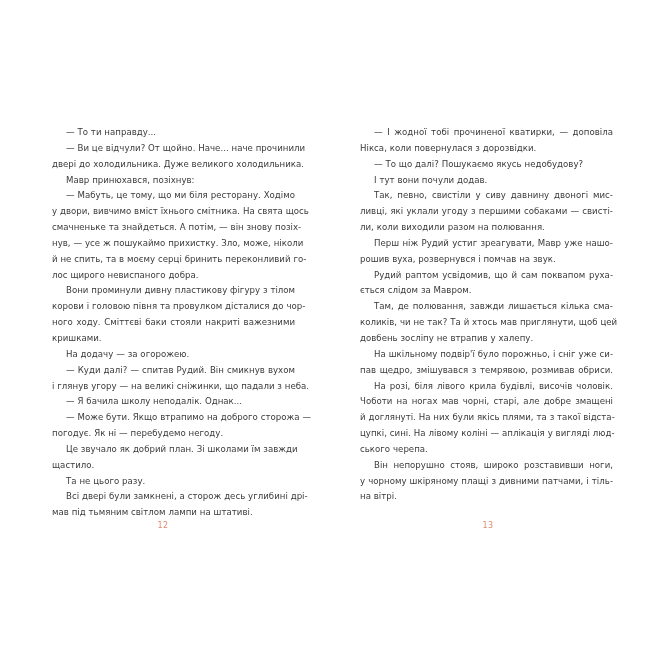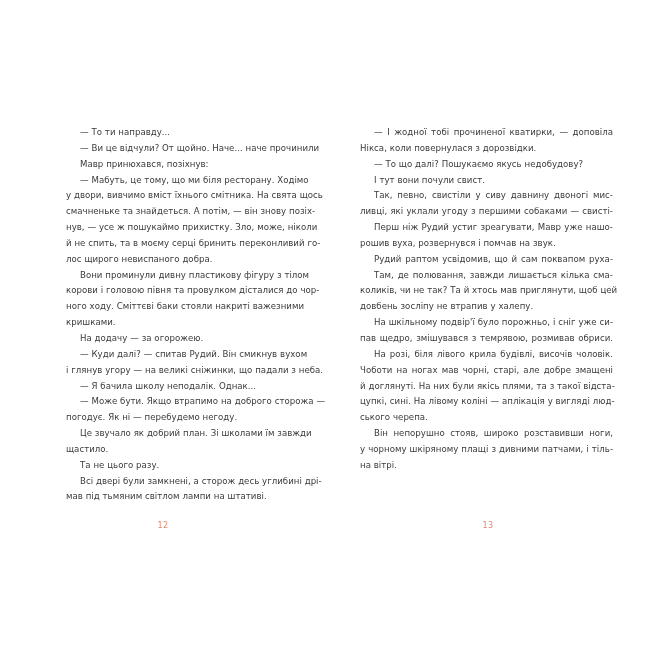--- a/index.html
+++ b/index.html
@@ -23,21 +23,21 @@
     flex-direction: row;
     justify-content: space-between;
   }
   .page {
     position: relative;
     width: 325px;
     height: 650px;
     box-sizing: border-box;
     background: #ffffff;
   }
-  .page-left   { padding: 125px 30px 0 66px; }
+  .page-left   { padding: 125px 30px 0 52px; }
   .page-right  { padding: 125px 37px 0 360px; }
   
   .page-right  { padding: 125px 37px 0 35px; }
 
   .text-block {
     font-size: 8.6px;
     line-height: 15.85px;
     text-align: justify;
     text-justify: inter-word;
     letter-spacing: 0.02px;
@@ -75,20 +75,21 @@
 </style>
 </head>
 <body>
 
 <div class="spread">
 
   <div class="page page-left">
     <div class="text-block">
       <span class="line ind l">— То ти направду...</span>
       <span class="line ind j">— Ви це відчули? От щойно. Наче... наче прочинили</span>
+      <span class="line j">двері до холодильника. Дуже великого холодильника.</span>
       <span class="line ind l">Мавр принюхався, позіхнув:</span>
       <span class="line ind j">— Мабуть, це тому, що ми біля ресторану. Ходімо</span>
       <span class="line j">у двори, вивчимо вміст їхнього смітника. На свята щось</span>
       <span class="line j">смачненьке та знайдеться. А потім, — він знову позіх-</span>
       <span class="line j">нув, — усе ж пошукаймо прихистку. Зло, може, ніколи</span>
       <span class="line j">й не спить, та в моєму серці бринить переконливий го-</span>
       <span class="line l">лос щирого невиспаного добра.</span>
       <span class="line ind j">Вони проминули дивну пластикову фігуру з тілом</span>
       <span class="line j">корови і головою півня та провулком дісталися до чор-</span>
       <span class="line j">ного ходу. Сміттєві баки стояли накриті важезними</span>
@@ -106,26 +107,28 @@
       <span class="line l">мав під тьмяним світлом лампи на штативі.</span>
     </div>
     <div class="page-number">12</div>
   </div>
 
   <div class="page page-right">
     <div class="text-block">
       <span class="line ind j">— І жодної тобі прочиненої кватирки, — доповіла</span>
       <span class="line l">Нікса, коли повернулася з дорозвідки.</span>
       <span class="line ind l">— То що далі? Пошукаємо якусь недобудову?</span>
-      <span class="line ind l">І тут вони почули свист.</span>
+      <span class="line ind l">І тут вони почули додав.</span>
       <span class="line ind j">Так, певно, свистіли у сиву давнину двоногі мис-</span>
       <span class="line j">ливці, які уклали угоду з першими собаками — свисті-</span>
+      <span class="line l">ли, коли виходили разом на полювання.</span>
       <span class="line ind j">Перш ніж Рудий устиг зреагувати, Мавр уже нашо-</span>
       <span class="line l">рошив вуха, розвернувся і помчав на звук.</span>
       <span class="line ind j">Рудий раптом усвідомив, що й сам поквапом руха-</span>
+      <span class="line l">ється слідом за Мавром.</span>
       <span class="line ind j">Там, де полювання, завжди лишається кілька сма-</span>
       <span class="line j">коликів, чи не так? Та й хтось мав приглянути, щоб цей</span>
       <span class="line l">довбень зосліпу не втрапив у халепу.</span>
       <span class="line ind j">На шкільному подвір'ї було порожньо, і сніг уже си-</span>
       <span class="line j">пав щедро, змішувався з темрявою, розмивав обриси.</span>
       <span class="line ind j">На розі, біля лівого крила будівлі, височів чоловік.</span>
       <span class="line j">Чоботи на ногах мав чорні, старі, але добре змащені</span>
       <span class="line j">й доглянуті. На них були якісь плями, та з такої відста-</span>
       <span class="line j">цупкі, сині. На лівому коліні — аплікація у вигляді люд-</span>
       <span class="line l">ського черепа.</span>

